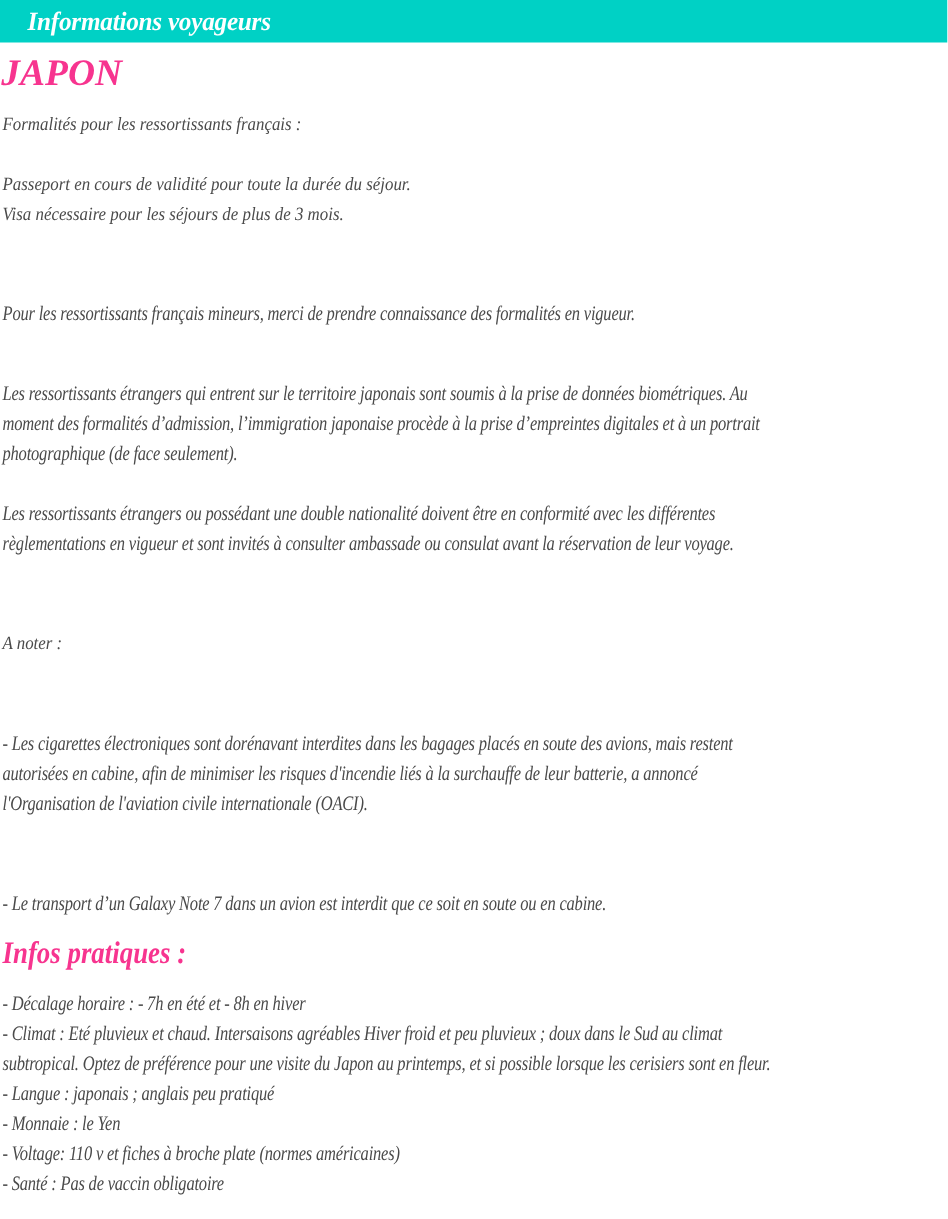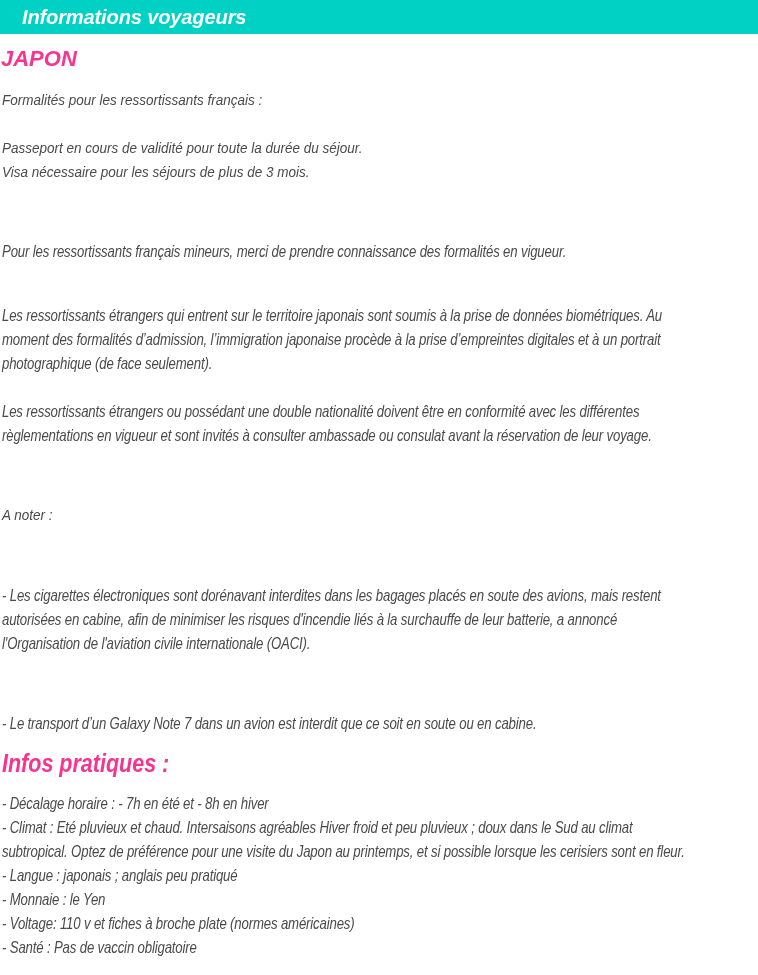--- a/index.html
+++ b/index.html
@@ -9,20 +9,21 @@
     width: 758px;
     height: 975px;
     overflow: hidden;
     font-family: "Liberation Sans", sans-serif;
   }
   .page {
     width: 758px;
     height: 975px;
     position: relative;
     overflow: hidden;
+    font-family: Liberation Serif, serif;
   }
   .banner {
     height: 34px;
     width: 100%;
     display: flex;
     align-items: center;
     box-sizing: border-box;
     padding-left: 22px;
   }
   .banner-title {
@@ -31,21 +32,21 @@
     font-weight: bold;
     font-size: 21px;
     letter-spacing: -0.2px;
     transform: scaleX(0.96);
     transform-origin: 0 50%;
     white-space: nowrap;
   }
   .country-heading {
     font-style: italic;
     font-weight: bold;
-    font-size: 22px;
+    font-size: 30px;
     line-height: 30px;
     margin: 10px 0 0 1px;
   }
   .content {
     padding: 0 0 0 2px;
     color: #4a4a4a;
     font-style: italic;
   }
   .content p.block {
     margin: 0;

